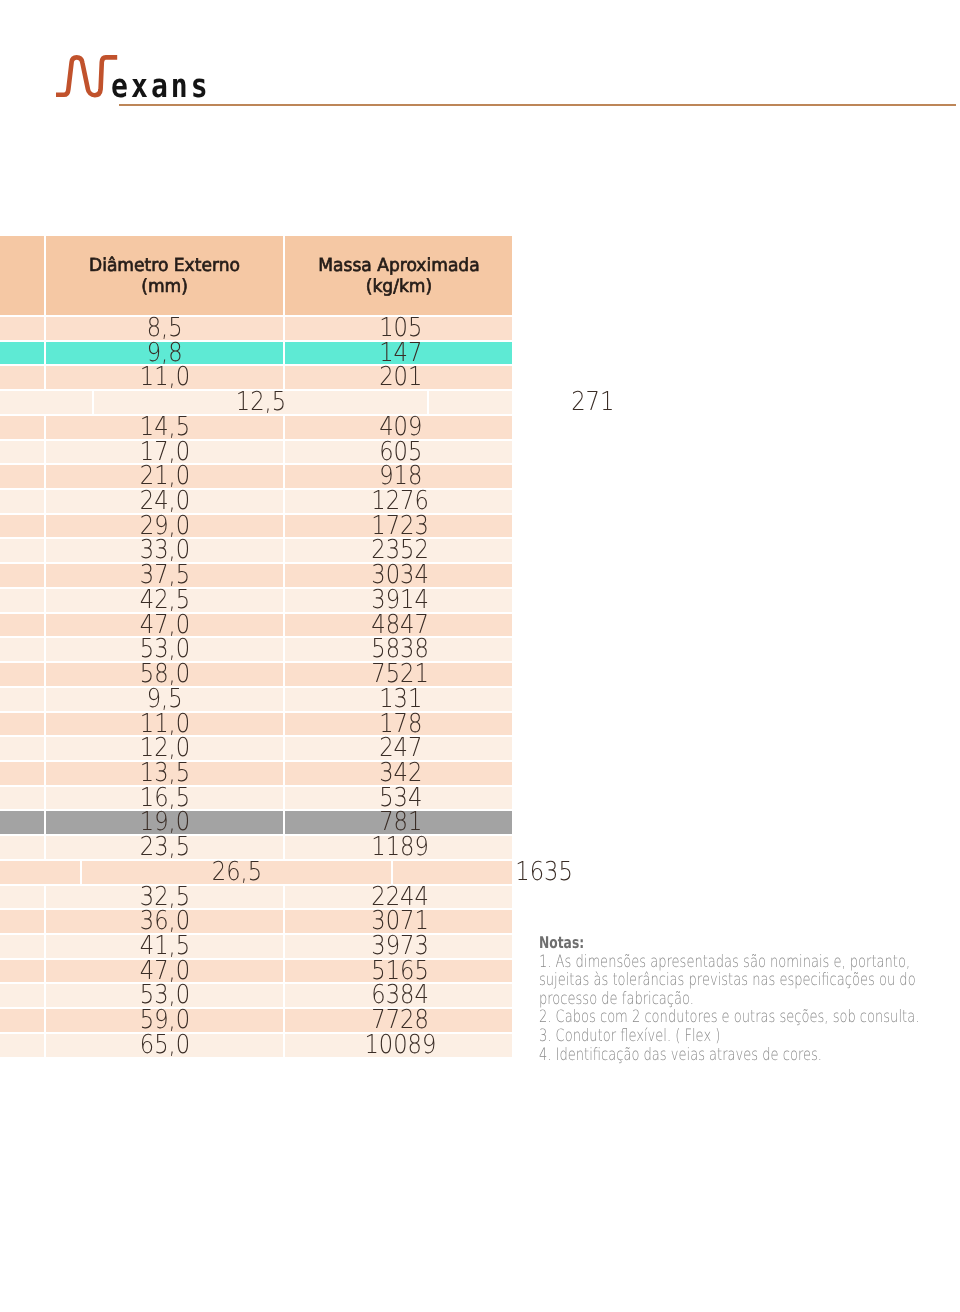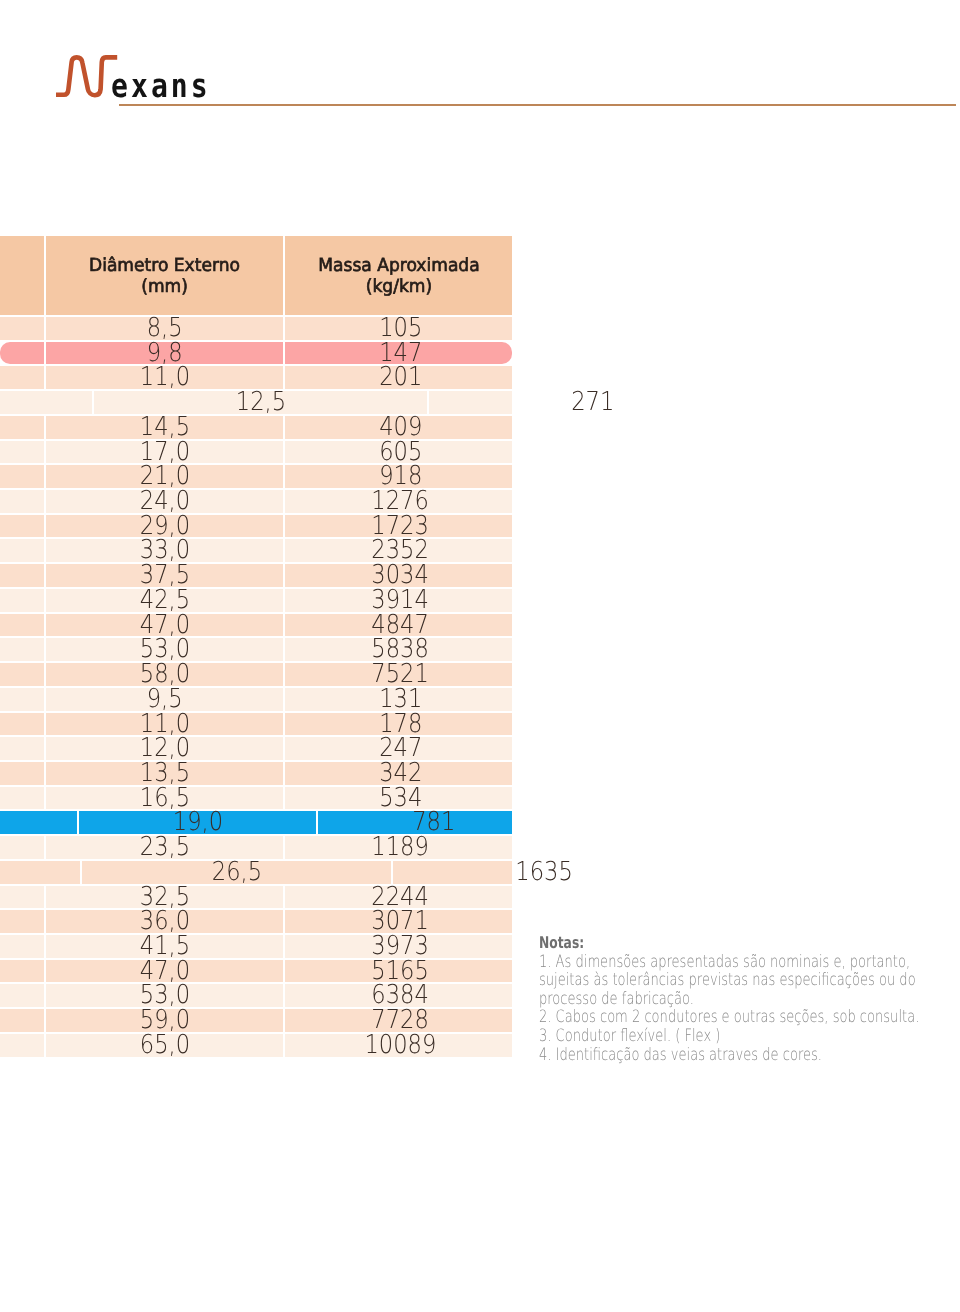--- a/index.html
+++ b/index.html
@@ -72,21 +72,21 @@
     <div id="rows">
         <div class="hline"></div>
         <div class="trow" style="background: rgb(251, 223, 204);">
           <div class="c0"></div>
           <div class="vdiv"></div>
           <div class="c1 cell"><span>8,5</span></div>
           <div class="vdiv"></div>
           <div class="c2 cell"><span>105</span></div>
         </div>
         <div class="hline"></div>
-        <div class="trow" style="background: #fca5a5; border-radius: 10px;">
+        <div class="trow" style="background: #5eead4;">
           <div class="c0"></div>
           <div class="vdiv"></div>
           <div class="c1 cell"><span>9,8</span></div>
           <div class="vdiv"></div>
           <div class="c2 cell"><span>147</span></div>
         </div>
         <div class="hline"></div>
         <div class="trow" style="background: rgb(251, 223, 204);">
           <div class="c0"></div>
           <div class="vdiv"></div>
@@ -224,21 +224,21 @@
         </div>
         <div class="hline"></div>
         <div class="trow" style="background: rgb(252, 239, 228);">
           <div class="c0"></div>
           <div class="vdiv"></div>
           <div class="c1 cell"><span>16,5</span></div>
           <div class="vdiv"></div>
           <div class="c2 cell"><span>534</span></div>
         </div>
         <div class="hline"></div>
-        <div class="trow" style="background: #0ea5e9; padding-left: 33px;">
+        <div class="trow" style="background: #a3a3a3;">
           <div class="c0"></div>
           <div class="vdiv"></div>
           <div class="c1 cell"><span>19,0</span></div>
           <div class="vdiv"></div>
           <div class="c2 cell"><span>781</span></div>
         </div>
         <div class="hline"></div>
         <div class="trow" style="background: rgb(252, 239, 228);">
           <div class="c0"></div>
           <div class="vdiv"></div>

